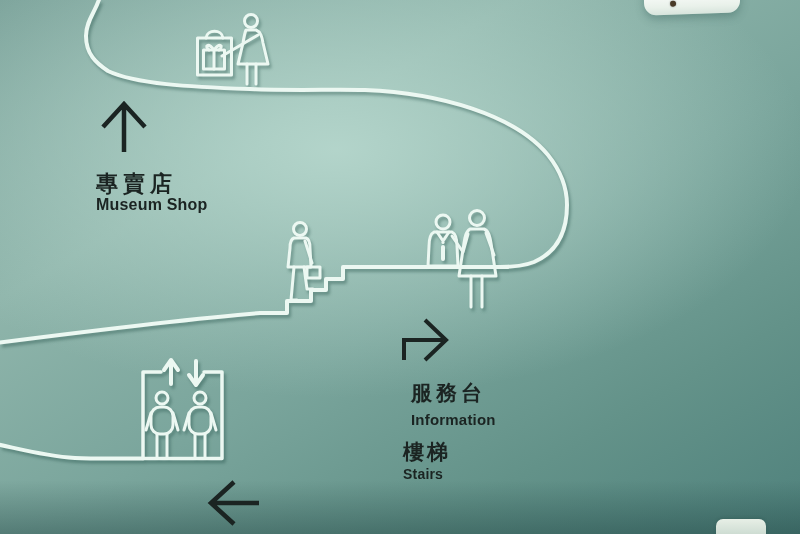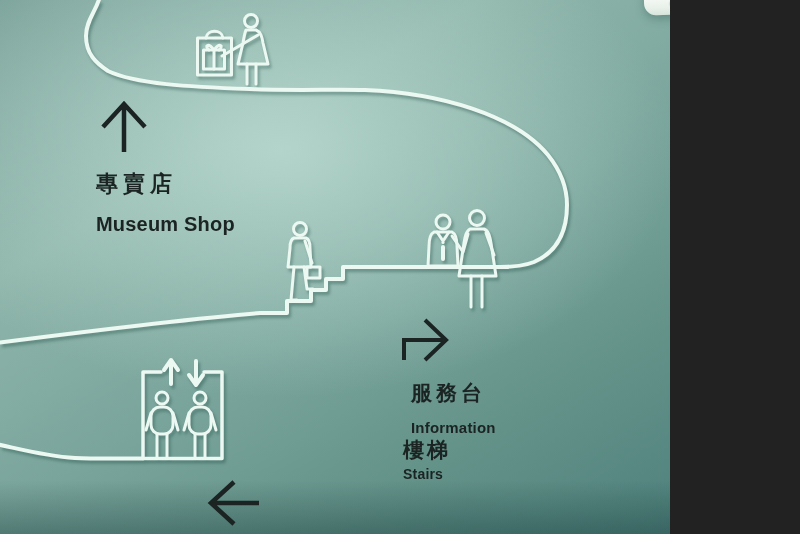--- a/index.html
+++ b/index.html
@@ -1,37 +1,37 @@
 <!DOCTYPE html>
 <html><head>
 <meta charset="utf-8">
 <style>
   html,body{margin:0;padding:0;background:#222;}
   .stage{
-    position:relative;width:670px;height:534px;overflow:hidden;
+    position:relative;width:800px;height:534px;overflow:hidden;
     font-family:"Liberation Sans","DejaVu Sans",sans-serif;
     background:
       linear-gradient(to top, rgba(20,55,54,0.38), rgba(20,55,54,0) 10%),
       radial-gradient(95% 75% at 42% 28%, rgba(181,214,204,0.95), rgba(181,214,204,0) 62%),
       linear-gradient(150deg,#7ba29a 0%,#8fb5ab 30%,#7aa59c 55%,#639289 78%,#4f817c 100%);
   }
   .lineart{position:absolute;left:0;top:0;filter:drop-shadow(2px 3px 1.5px rgba(25,70,64,0.38));}
   .ink{position:absolute;left:0;top:0;}
   .label{position:absolute;color:#1b2422;line-height:1.05;}
   .label .zh{
     display:block;font-weight:700;font-size:22px;letter-spacing:5px;
     font-family:"Liberation Sans","DejaVu Sans",sans-serif;
   }
-  .label .en{display:block;font-weight:700;font-size:20px;margin-top:19px;letter-spacing:0.2px;}
+  .label .en{display:block;font-weight:700;font-size:16px;margin-top:2px;letter-spacing:0.2px;}
   .label-shop{left:96px;top:172px;}
   .label-info{left:411px;top:382px;}
   .label-info .zh{font-size:21px;letter-spacing:4px;}
-  .label-info .en{font-size:15px;margin-top:16px;text-align:center;}
+  .label-info .en{font-size:15px;margin-top:8px;text-align:center;}
   .label-stairs{left:403px;top:441px;}
-  .label-stairs .zh{font-size:21px;letter-spacing:3px;font-family:Liberation Mono, monospace;}
+  .label-stairs .zh{font-size:21px;letter-spacing:3px;}
   .label-stairs .en{font-size:14px;margin-top:4px;}
   .fixture{
     position:absolute;left:644px;top:-12px;width:96px;height:26px;
     border-radius:0 0 12px 12px;
     background:linear-gradient(#ffffff,#e9f1ea 70%,#d7e4dc);
     box-shadow:0 4px 8px rgba(45,85,80,0.35);
     transform:rotate(-2deg);
   }
   .fixture-dot{
     position:absolute;left:26px;top:12px;width:6px;height:6px;border-radius:50%;

